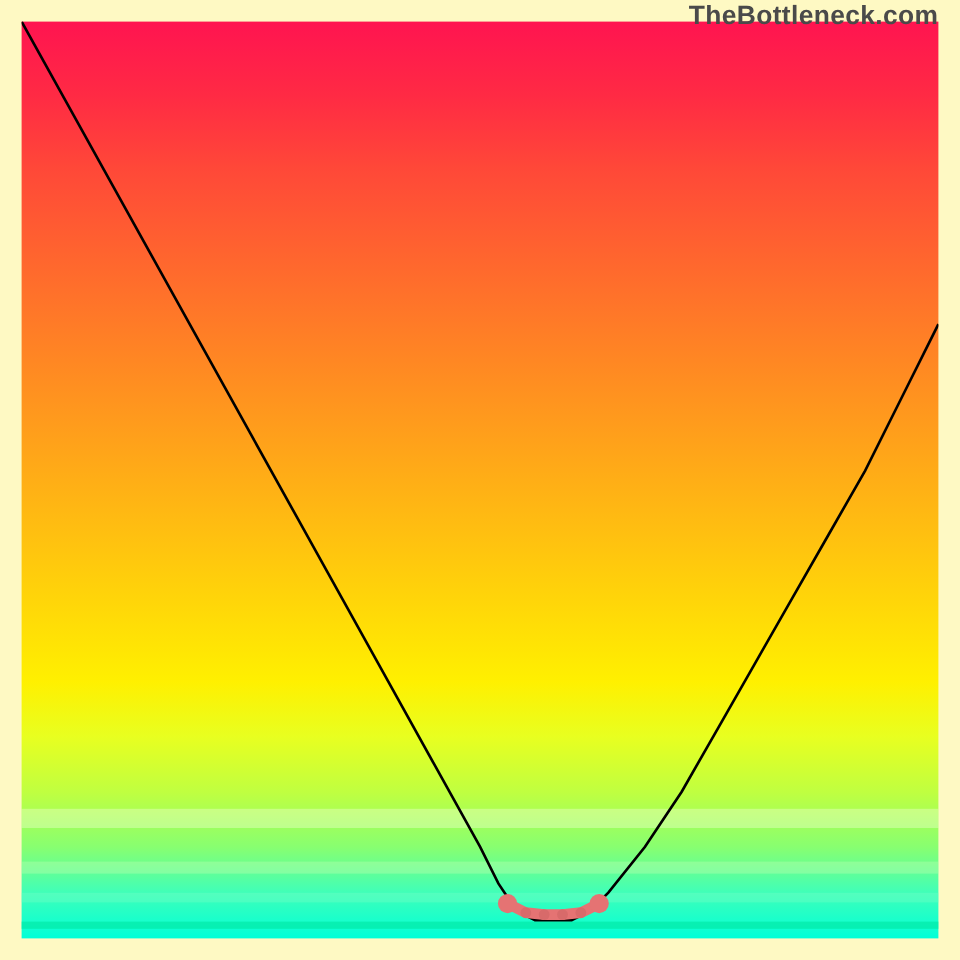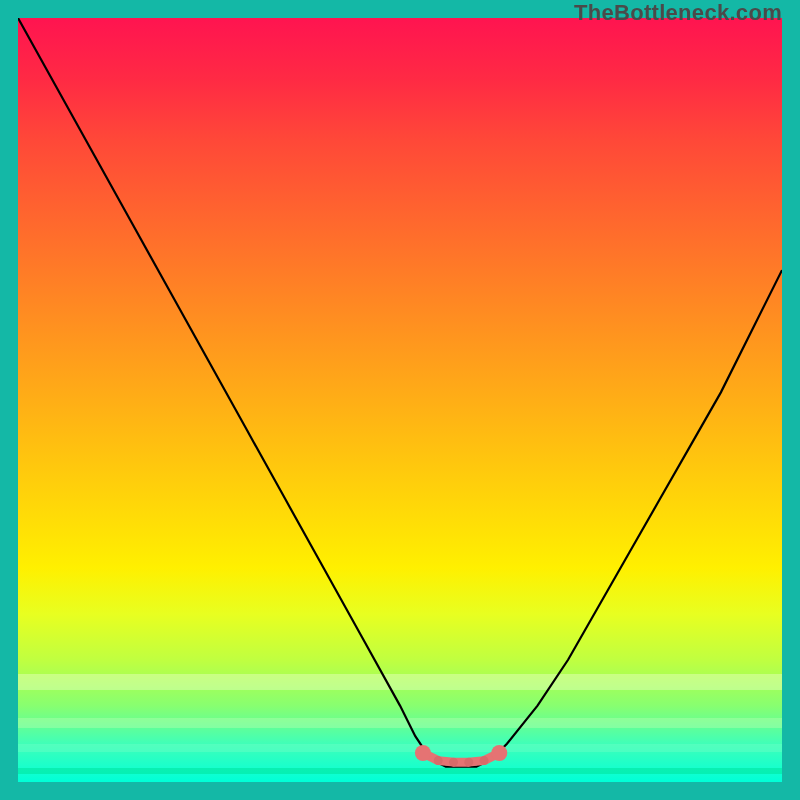--- a/index.html
+++ b/index.html
@@ -7,21 +7,21 @@
     padding: 0;
     width: 800px;
     height: 800px;
     background: #000;
     overflow: hidden;
   }
   .chart-container {
     position: relative;
     width: 800px;
     height: 800px;
-    background: #14b8a6;
+    background: #fef9c3;
   }
   .plot-area {
     position: absolute;
     left: 18px;
     top: 18px;
     width: 764px;
     height: 764px;
   }
   .gradient-bg {
     position: absolute;

